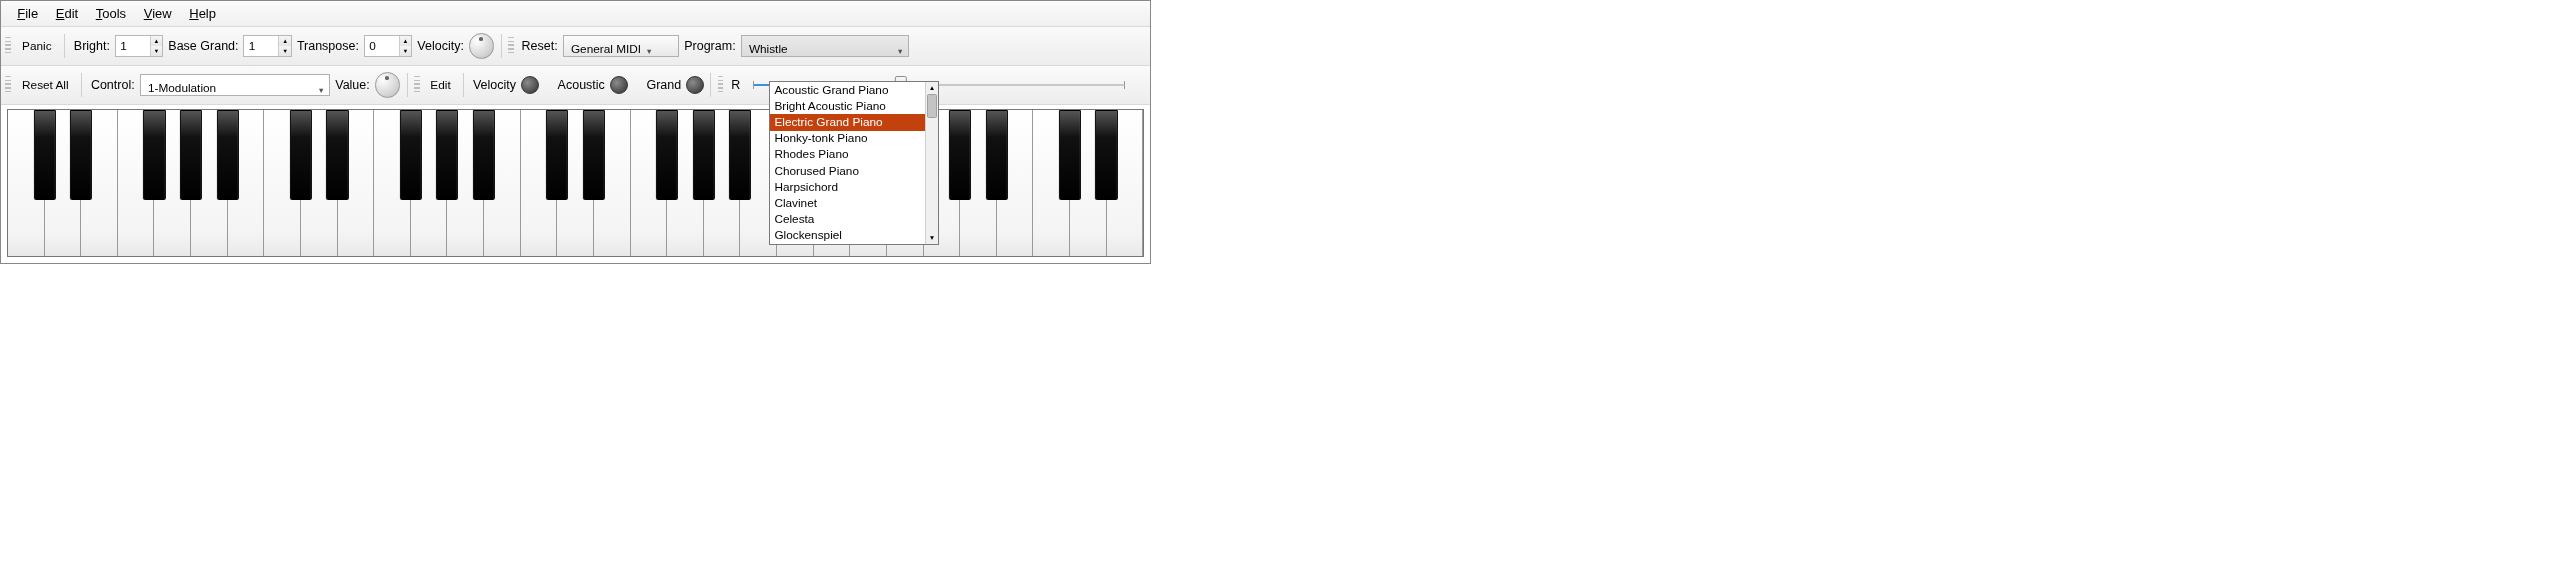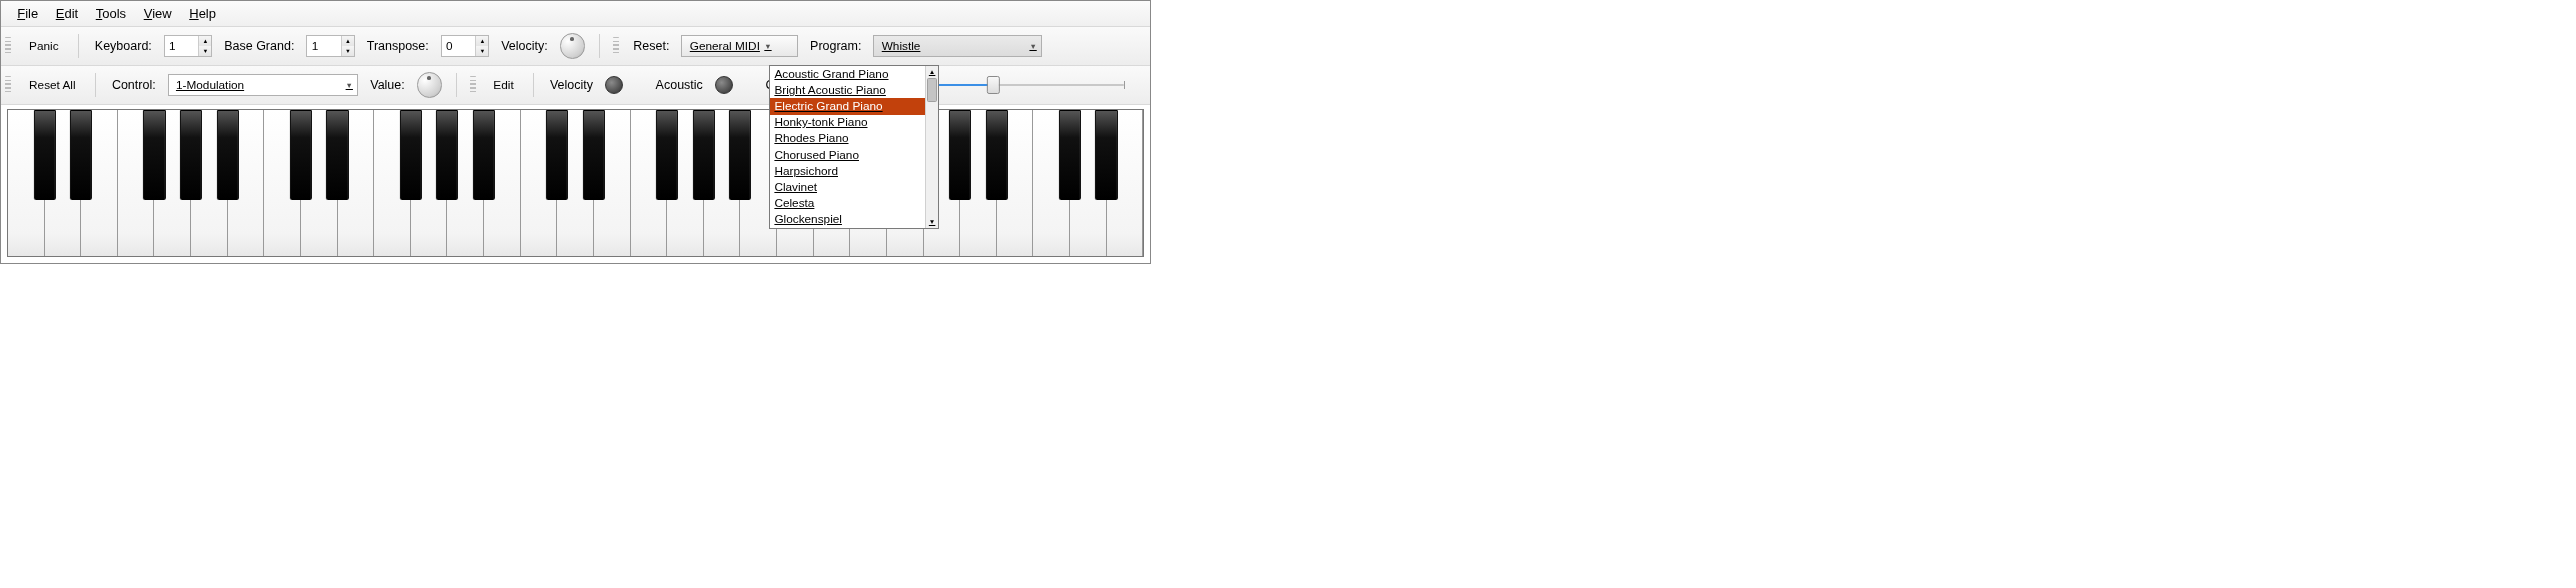--- a/index.html
+++ b/index.html
@@ -61,21 +61,21 @@
   }
   .menu-item .ul { text-decoration: underline; }
   
   .toolbar {
     display: flex;
     align-items: center;
     height: 38px;
     background: linear-gradient(#fafafa,#ededed);
     border-bottom: 0.7px solid #d9d9d9;
     padding: 0 4.4px;
-    gap: 9px;
+    gap: 2px;
   }
   .tb-handle {
     width: 5.9px; height: 17.7px;
     margin-right: 2.9px;
     background: repeating-linear-gradient(
       to bottom,
       #bdbdbd 0 1.5px,
       transparent 1.5px 3.7px
     );
     border-radius: 0.7px;
@@ -116,29 +116,28 @@
     border-left: 0.7px solid #ccc;
   }
   .spin .arrow {
     width: 11.8px; flex: 1;
     display: flex; align-items: center; justify-content: center;
     font-size: 5.9px;
     background: linear-gradient(#f5f5f5,#e5e5e5);
   }
   .combo {
     display: flex;
-    align-items: center;
+    align-items: flex-end;
     border: 0.7px solid #b0b0b0;
     background: linear-gradient(#fcfcfc,#e8e8e8);
     height: 20.6px;
     padding: 0 4.4px 0 7.4px;
     gap: 4.4px;
     font-size: 11.8px;
     position: relative;
-    text-decoration: underline;
   }
   .combo .caret { font-size: 7.4px; color: #555; }
   .knob {
     width: 23.6px; height: 23.6px;
     border-radius: 50%;
     background: radial-gradient(circle at 30% 30%, #ffffff, #d0d0d0 70%, #aaa 100%);
     border: 0.7px solid #9a9a9a;
     position: relative;
   }
   .knob::after {
@@ -275,21 +274,21 @@
     <div class="menu-item"><span class="ul">T</span>ools</div>
     <div class="menu-item"><span class="ul">V</span>iew</div>
     <div class="menu-item"><span class="ul">H</span>elp</div>
   </div>
 
   <div class="toolbar">
     <div class="tb-handle"></div>
     <div class="tb-btn">Panic</div>
     <div class="tb-sep"></div>
 
-    <div class="tb-label">Keyboard:</div>
+    <div class="tb-label">Bright:</div>
     <div class="spin">
       <input value="1" style="">
       <div class="arrows">
         <div class="arrow">▲</div>
         <div class="arrow">▼</div>
       </div>
     </div>
 
     <div class="tb-label">Base Grand:</div>
     <div class="spin">
@@ -421,21 +420,21 @@
         <div class="black-key" style="left: 70.9677%;"></div>
         <div class="black-key" style="left: 74.1935%;"></div>
         <div class="black-key" style="left: 80.6452%;"></div>
         <div class="black-key" style="left: 83.871%;"></div>
         <div class="black-key" style="left: 87.0968%;"></div>
         <div class="black-key" style="left: 93.5484%;"></div>
         <div class="black-key" style="left: 96.7742%;"></div>
       </div>
   </div>
 
-  <div class="dropdown" id="program-dropdown" style="left: 768px; top: 64px; width: 168px; text-decoration: underline;">
+  <div class="dropdown" id="program-dropdown" style="left: 768px; top: 80px; width: 168px;">
     <div class="dropdown-list" id="program-dropdown-list">
         <div class="dropdown-item">Acoustic Grand Piano</div>
         <div class="dropdown-item">Bright Acoustic Piano</div>
         <div class="dropdown-item selected">Electric Grand Piano</div>
         <div class="dropdown-item">Honky-tonk Piano</div>
         <div class="dropdown-item">Rhodes Piano</div>
         <div class="dropdown-item">Chorused Piano</div>
         <div class="dropdown-item">Harpsichord</div>
         <div class="dropdown-item">Clavinet</div>
         <div class="dropdown-item">Celesta</div>

